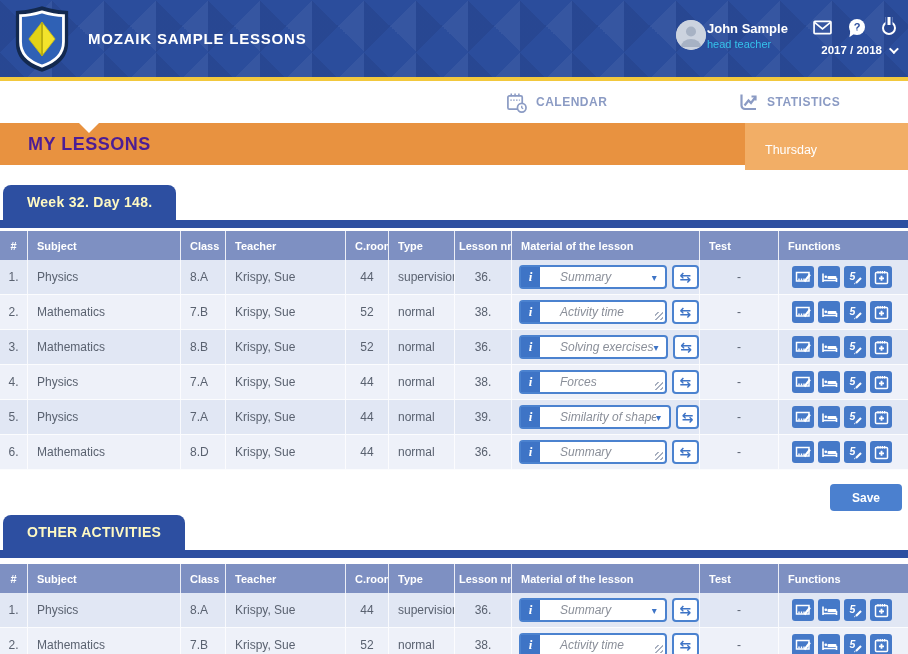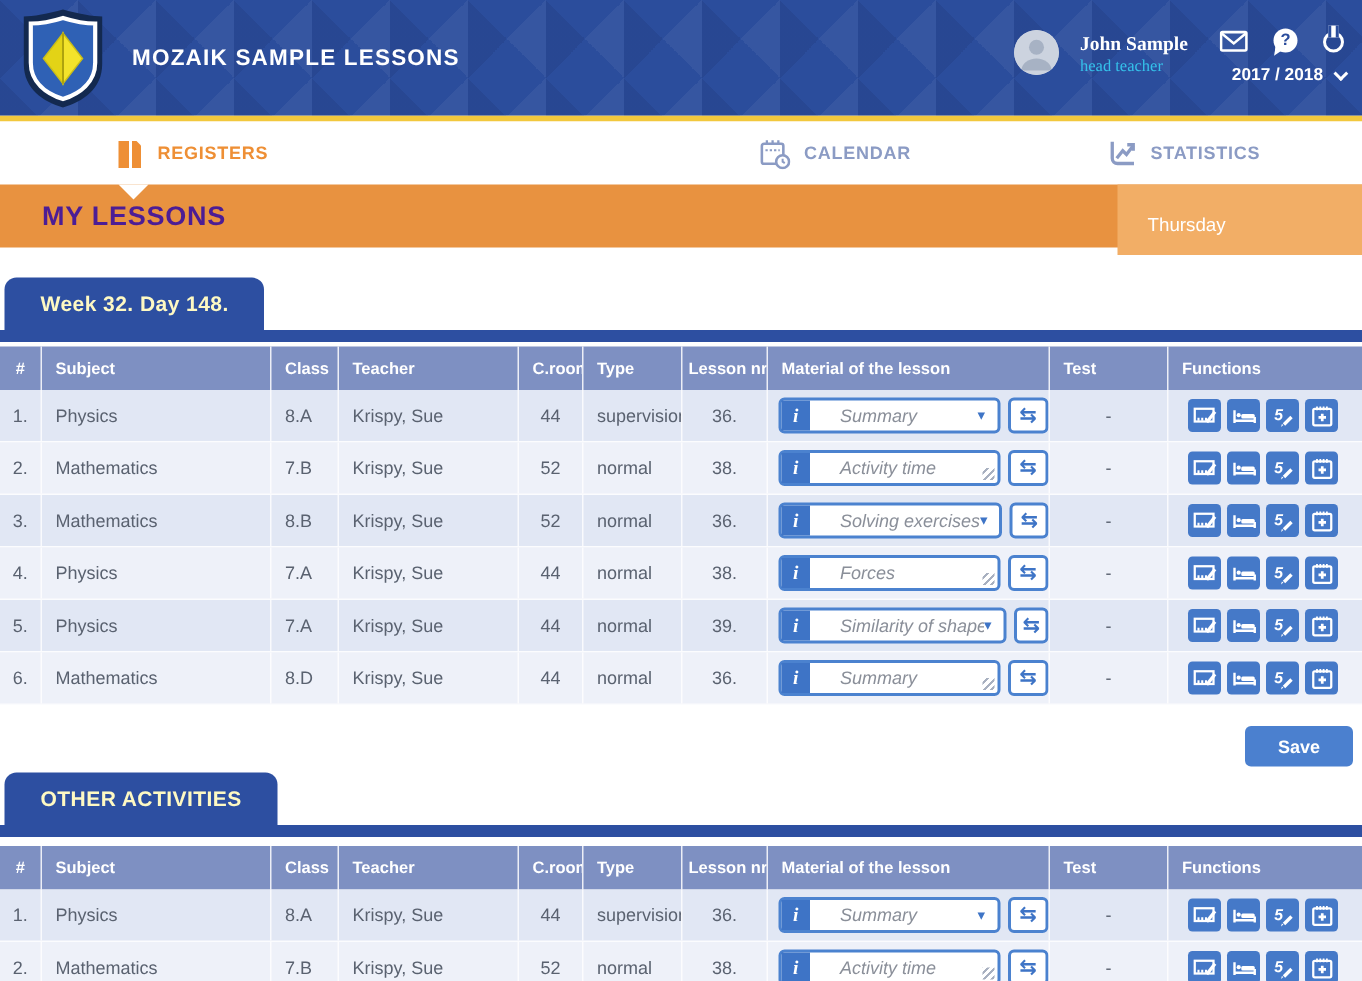--- a/index.html
+++ b/index.html
@@ -7,21 +7,21 @@
               font-family:"Liberation Sans", sans-serif; }
 
   
   .app-header { position:relative; height:77px; background:#2b4d9c; overflow:visible; }
   .app-header .pattern { position:absolute; inset:0;
     background-image:conic-gradient(from 45deg at 50% 50%, rgba(255,255,255,.05) 0 25%, transparent 0 50%, rgba(9,20,60,.10) 0 75%, transparent 0);
     background-size:52px 52px; pointer-events:none; }
   .logo { position:absolute; left:14px; top:5px; width:56px; height:68px; z-index:2; }
   .school-name { position:absolute; left:88px; top:30px; color:#fff; font-weight:bold;
     font-size:15px; letter-spacing:.8px; z-index:2; }
-  .user-block { position:absolute; left:676px; top:20px; display:flex; align-items:center; gap:14px; z-index:2; cursor:pointer;font-family:Liberation Serif, serif; }
+  .user-block { position:absolute; left:676px; top:20px; display:flex; align-items:center; gap:1px; z-index:2; cursor:pointer; }
   .avatar { width:30px; height:30px; border-radius:50%; overflow:hidden; background:#ccd3df; flex:none; }
   .user-name { color:#fff; font-weight:bold; font-size:13px; line-height:15px; }
   .user-role { color:#35c1ea; font-size:11px; margin-top:2px; }
   .header-tools { position:absolute; right:12px; top:18px; z-index:2; text-align:right; }
   .tool-icons { display:flex; justify-content:flex-end; align-items:center; gap:17px; height:18px; }
   .mail-ic, .help-ic, .power-ic { cursor:pointer; }
   .help-ic { position:relative; width:16px; height:16px; background:#fff; border-radius:50%;
     color:#2b4d9c; font-weight:bold; font-size:11px; text-align:center; line-height:16px; }
   .help-ic::after { content:""; position:absolute; left:1px; bottom:-3px;
     border:4px solid transparent; border-top-color:#fff; border-left-color:#fff; transform:rotate(10deg); }
@@ -143,27 +143,20 @@
     <span class="year-select">
       <span>2017 / 2018</span>
       <span class="chev-down"></span>
     </span>
   </div>
 </div>
 
 <div class="accent-line"></div>
 
 <div class="nav-bar">
-  <div class="nav-tab tab-registers active">
-    <svg width="20" height="20" viewBox="0 0 20 20">
-      <path d="M3 2 h7 v18 h-7 z" fill="#ee8f35"></path>
-      <path d="M12 2 h3 l3 3 v15 h-6 z" fill="#ee8f35"></path>
-    </svg>
-    <span>REGISTERS</span>
-  </div>
   <div class="nav-tab tab-calendar">
     <svg width="21" height="21" viewBox="0 0 22 22">
       <rect x="2" y="4" width="15" height="14" rx="1.5" fill="none" stroke="#8b9bc4" stroke-width="1.8"></rect>
       <path d="M5.5 1.5 v3 M9.5 1.5 v3 M13.5 1.5 v3" stroke="#8b9bc4" stroke-width="1.6"></path>
       <path d="M4.5 8.5 h10" stroke="#8b9bc4" stroke-width="1.4" stroke-dasharray="1.6 1.4"></path>
       <circle cx="16.5" cy="16.5" r="4.5" fill="#fff" stroke="#8b9bc4" stroke-width="1.8"></circle>
       <path d="M16.5 14.5 v2 l1.5 1" fill="none" stroke="#8b9bc4" stroke-width="1.4"></path>
     </svg>
     <span>CALENDAR</span>
   </div>

